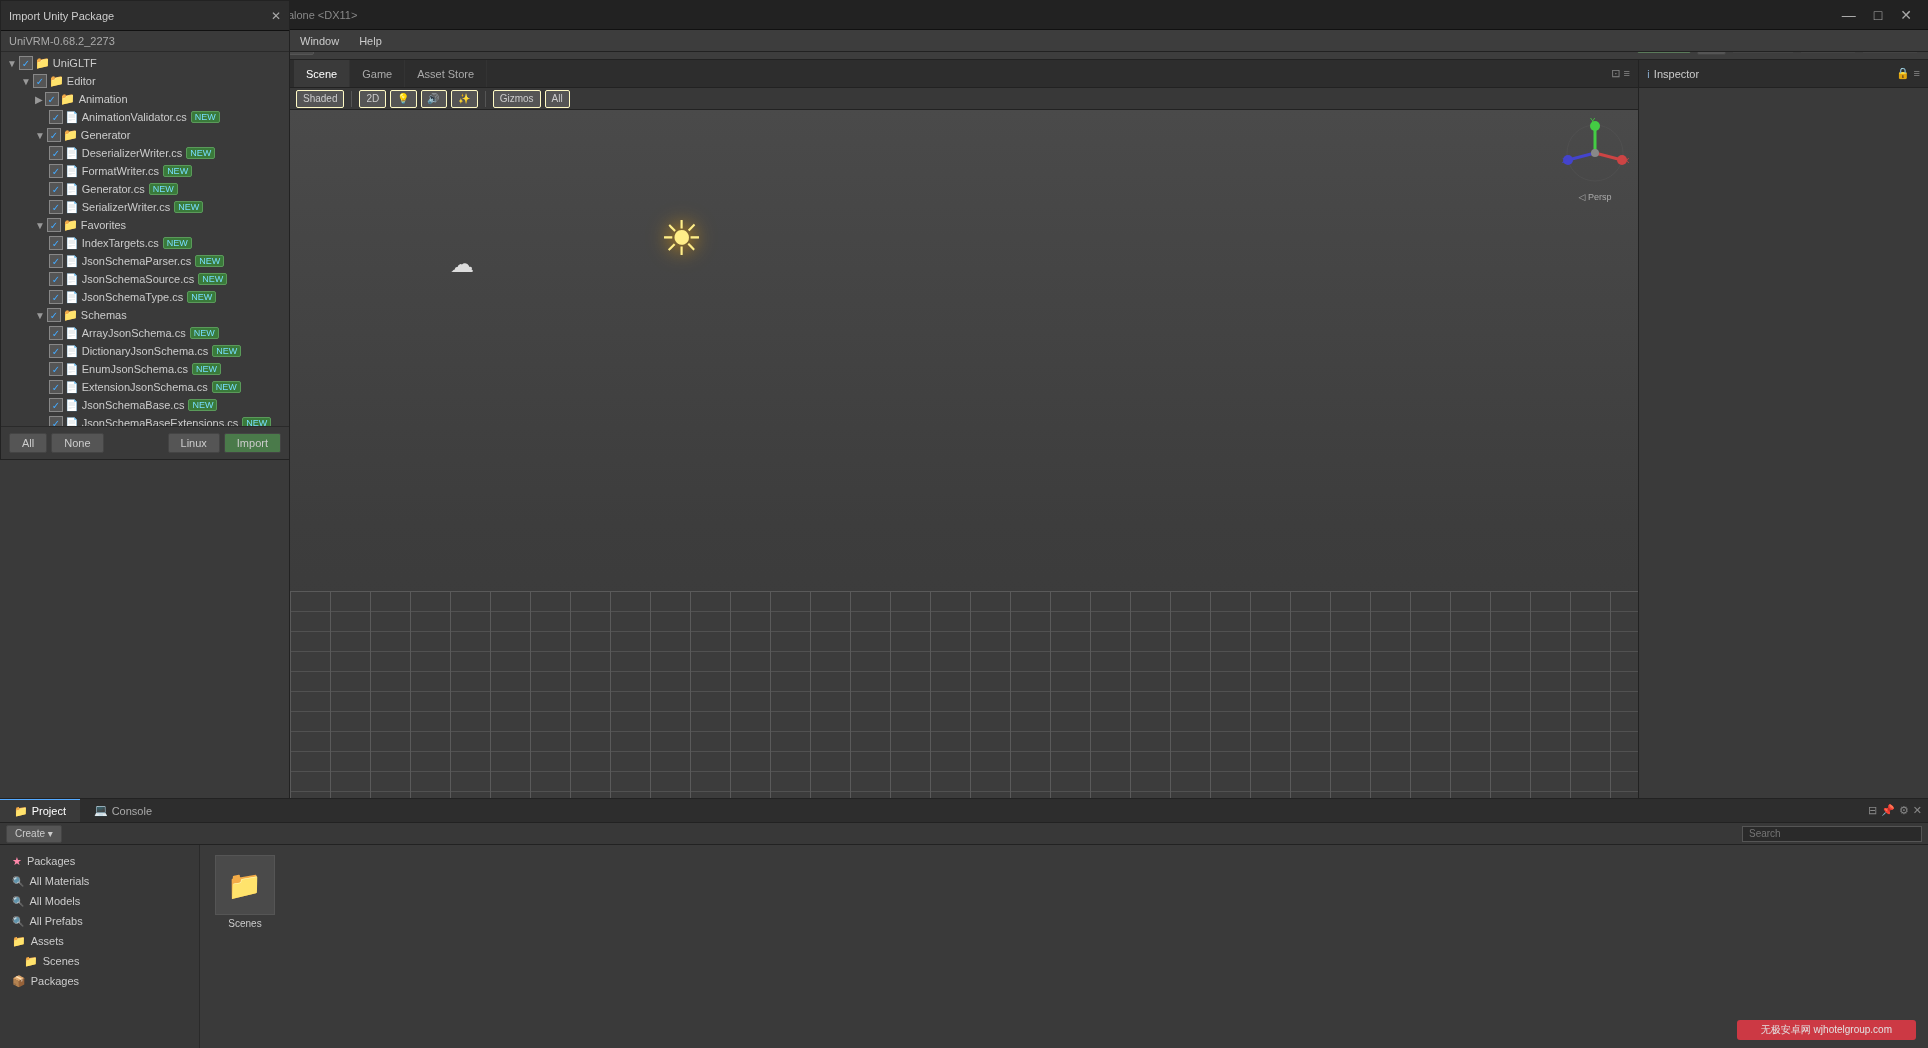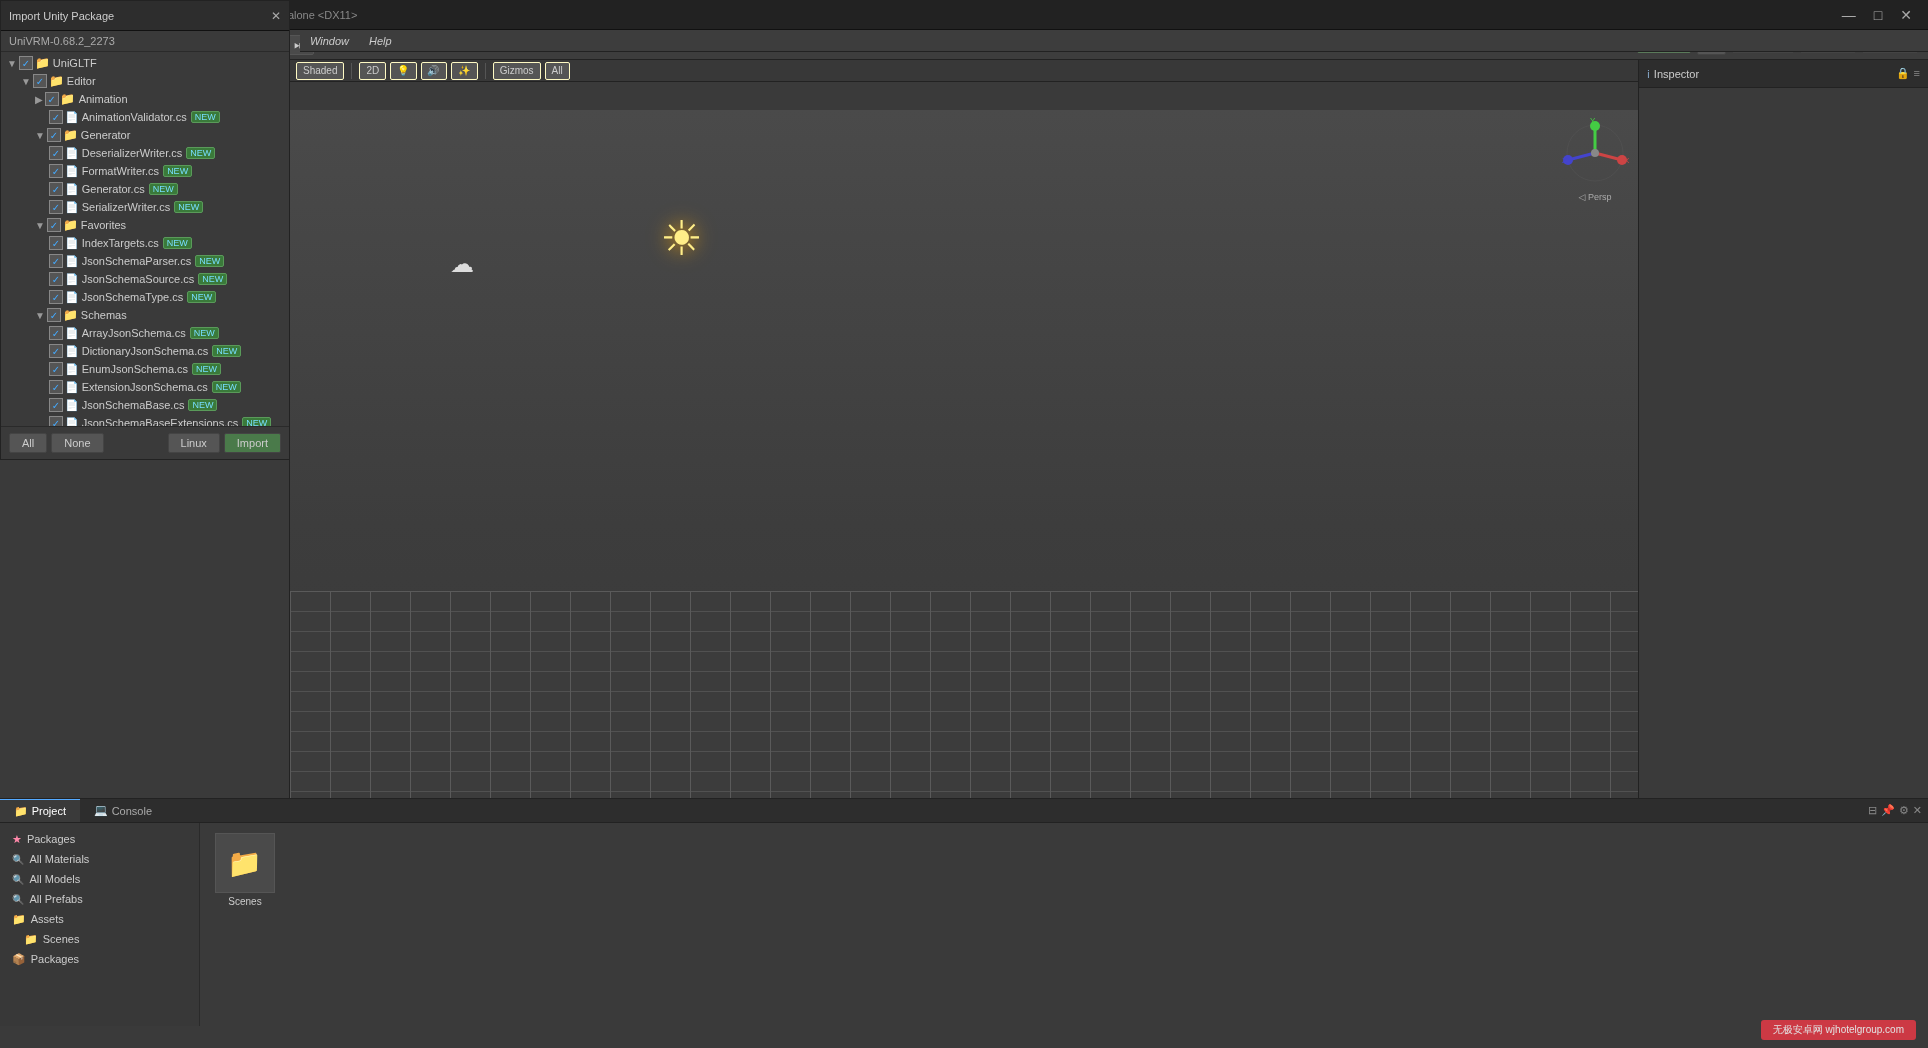--- a/index.html
+++ b/index.html
@@ -11,22 +11,22 @@
       background: #222; display: flex; align-items: center; justify-content: space-between;
       border-bottom: 1px solid #111;
     }
     #title-bar-left { display: flex; align-items: center; gap: 6px; padding-left: 8px; }
     #title-bar-left .unity-icon { width: 16px; height: 16px; background: #555; border-radius: 2px; }
     #title-bar-right { display: flex; align-items: center; gap: 2px; padding-right: 8px; }
     #title-bar-right button { background: none; border: none; color: #aaa; font-size: 14px; cursor: pointer; padding: 2px 8px; }
 
     
     #menu-bar {
-      position: absolute; top: 30px; left: 300px; right: 0; height: 22px;
-      background: #3d3d3d; display: flex; align-items: center; border-bottom: 1px solid #222; font-style: italic;
+      position: absolute; top: 30px; left: 290px; right: 0; height: 22px;
+      background: #3d3d3d; display: flex; align-items: center; border-bottom: 1px solid #222;
     }
     #menu-bar span { padding: 0 10px; color: #ccc; font-size: 11px; cursor: pointer; height: 100%; display: flex; align-items: center; }
 
     
     #toolbar {
       position: absolute; top: 30px; left: 0; right: 0; height: 30px;
       background: #3d3d3d; display: flex; align-items: center; border-bottom: 1px solid #222;
     }
     .toolbar-section { display: flex; align-items: center; gap: 4px; padding: 0 8px; }
     .toolbar-btn {
@@ -207,21 +207,21 @@
     #toolbar-right { margin-left: auto; display: flex; align-items: center; gap: 6px; padding-right: 10px; }
     .collab-btn { background: #4a6a4a; border: 1px solid #5a7a5a; color: #ccc; font-size: 10px; padding: 2px 8px; cursor: pointer; border-radius: 2px; }
     .account-btn { background: #555; border: 1px solid #444; color: #ccc; font-size: 10px; padding: 2px 8px; cursor: pointer; border-radius: 2px; display: flex; align-items: center; gap: 3px; }
     .layers-btn { background: #555; border: 1px solid #444; color: #ccc; font-size: 10px; padding: 2px 8px; cursor: pointer; border-radius: 2px; }
     .layout-btn { background: #555; border: 1px solid #444; color: #ccc; font-size: 10px; padding: 2px 8px; cursor: pointer; border-radius: 2px; }
 
     
     #watermark {
       position: absolute; bottom: 8px; right: 12px;
       background: #e63946; color: white; font-size: 10px;
-      padding: 3px 12px; border-radius: 3px; opacity: 0.85;
+      padding: 3px 24px; border-radius: 3px; opacity: 0.85;
     }
 
     
     ::-webkit-scrollbar { width: 8px; height: 8px; }
     ::-webkit-scrollbar-track { background: #2a2a2a; }
     ::-webkit-scrollbar-thumb { background: #555; border-radius: 4px; }
   </style>
 </head>
 <body>
 
@@ -432,20 +432,31 @@
     <div class="import-footer-right">
       <button class="footer-btn">Linux</button>
       <button class="footer-btn import-btn">Import</button>
     </div>
   </div>
 </div>
 
 <div id="left-panel"></div>
 
 <div id="scene-area">
+  <div id="scene-tabs">
+    <div class="scene-tab active">Scene</div>
+    <div class="scene-tab">
+      <span>Game</span>
+    </div>
+    <div class="scene-tab">
+      <span>Asset Store</span>
+    </div>
+    <div class="scene-tab-spacer"></div>
+    <div style="padding: 0 8px; display:flex; align-items:center; color:#888; font-size:11px;">⊡ ≡</div>
+  </div>
   <div id="scene-toolbar">
     <button class="scene-toolbar-btn">Shaded</button>
     <div class="scene-toolbar-separator"></div>
     <button class="scene-toolbar-btn">2D</button>
     <button class="scene-toolbar-btn">💡</button>
     <button class="scene-toolbar-btn">🔊</button>
     <button class="scene-toolbar-btn">✨</button>
     <div class="scene-toolbar-separator"></div>
     <button class="scene-toolbar-btn">Gizmos</button>
     <button class="scene-toolbar-btn">All</button>
@@ -500,20 +511,26 @@
       <span style="margin-right:4px;">💻</span>
       <span>Console</span>
     </div>
     <div style="margin-left:auto; display:flex; align-items:center; padding: 0 6px; gap:4px;">
       <span style="color:#888; cursor:pointer;">⊟</span>
       <span style="color:#888; cursor:pointer;">📌</span>
       <span style="color:#888; cursor:pointer;">⚙</span>
       <span style="color:#888; cursor:pointer;">✕</span>
     </div>
   </div>
+  <div id="bottom-toolbar">
+    <button class="create-btn">
+      <span>Create ▾</span>
+    </button>
+    <input id="search-box" type="text" placeholder="Search" style="">
+  </div>
   <div id="project-content">
     <div id="project-sidebar">
 
     <div class="sidebar-item">
           <span style="width: 4px;"></span>
           <span class="s-star">★</span>
           <span>Packages</span>
         </div>
         <div class="sidebar-item">
           <span style="width: 4px;"></span>

